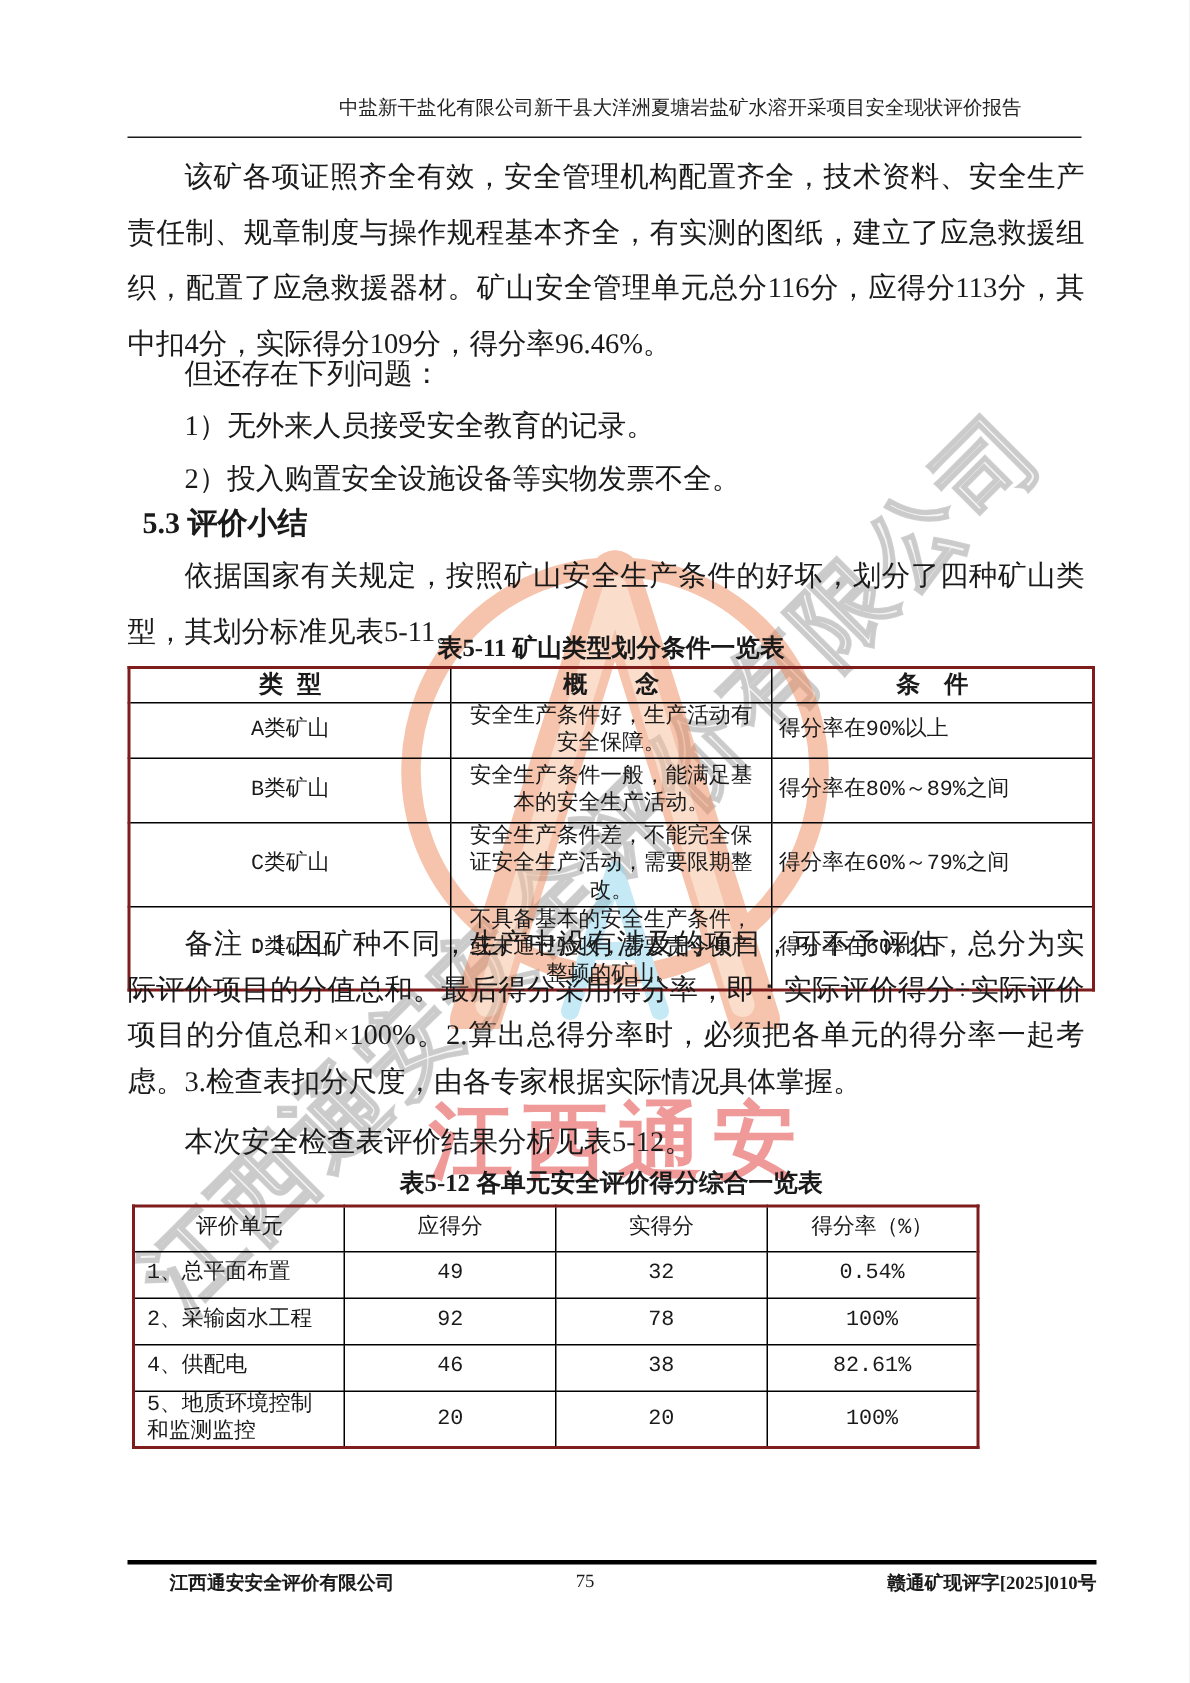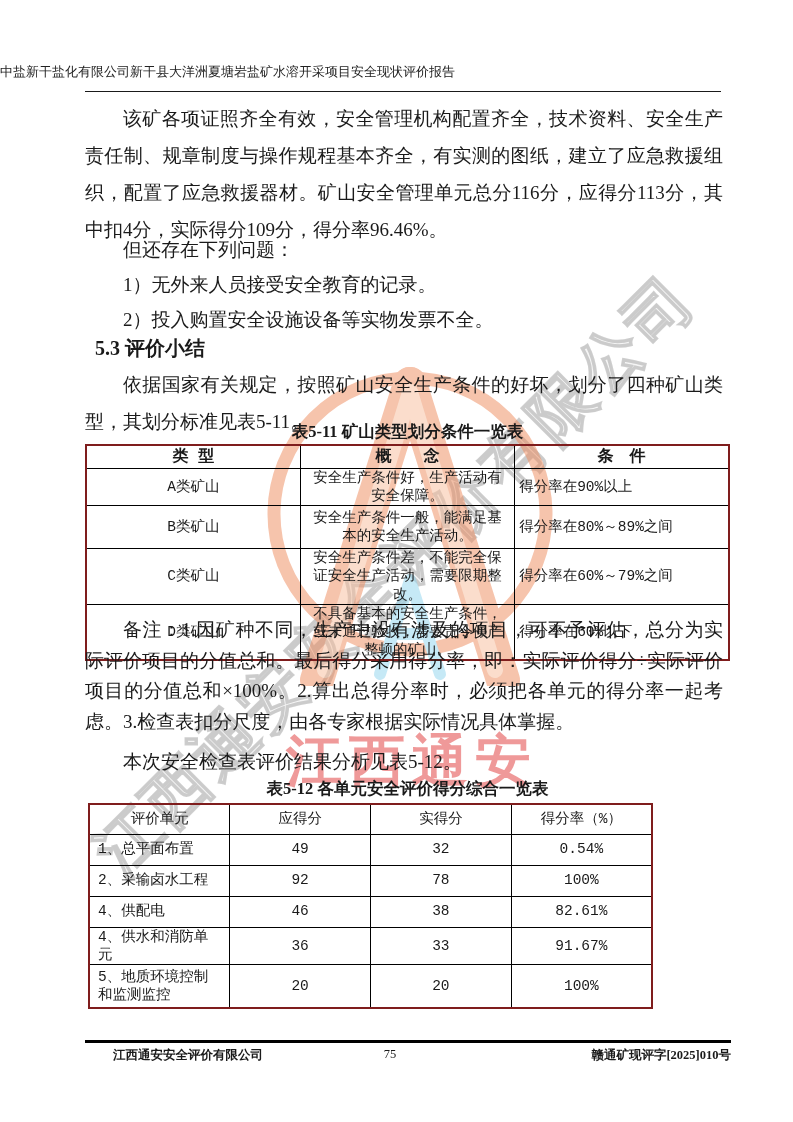--- a/index.html
+++ b/index.html
@@ -25,21 +25,21 @@
   .wm-logo{left:243px;top:352px;width:334px;height:334px;opacity:0.5;z-index:1;}
   .wm-red{
     left:286px;top:724px;
     font-size:56px;font-weight:bold;letter-spacing:7px;white-space:nowrap;
     color:rgba(224,52,52,0.5);
     z-index:1;
   }
   
   .content{position:absolute;inset:0;z-index:2;}
   .abs{position:absolute;}
-  .header-title{left:0;top:63px;width:681px;text-align:left;font-size:13px;color:#222;}
+  .header-title{left:0;top:63px;width:681px;text-align:right;font-size:13px;color:#222;}
   .header-rule{left:85px;top:91px;width:636px;border-top:1.5px solid #1a1a1a;height:0;}
   .body-text{left:85px;width:638px;font-size:19px;line-height:37px;text-align:justify;}
   .indent{text-indent:2em;}
   .p1{top:100px;}
   .p2{top:231px;}
   .li1{top:266px;}
   .li2{top:301px;}
   .sec-heading{left:95px;top:335px;font-size:20px;font-weight:bold;}
   .p3{top:366px;}
   .note{top:615px;line-height:30.5px;}
@@ -165,26 +165,20 @@
             <td>78</td>
             <td>100%</td>
           </tr>
           <tr>
             <td>4、供配电</td>
             <td>46</td>
             <td>38</td>
             <td>82.61%</td>
           </tr>
           <tr>
-            <td>4、供水和消防单元</td>
-            <td>36</td>
-            <td>33</td>
-            <td>91.67%</td>
-          </tr>
-          <tr>
             <td>5、地质环境控制和监测监控</td>
             <td>20</td>
             <td>20</td>
             <td>100%</td>
           </tr>
         </tbody>
       </table>
 
     <div class="abs footer-rule"></div>
     <div class="abs footer-company">江西通安安全评价有限公司</div>

